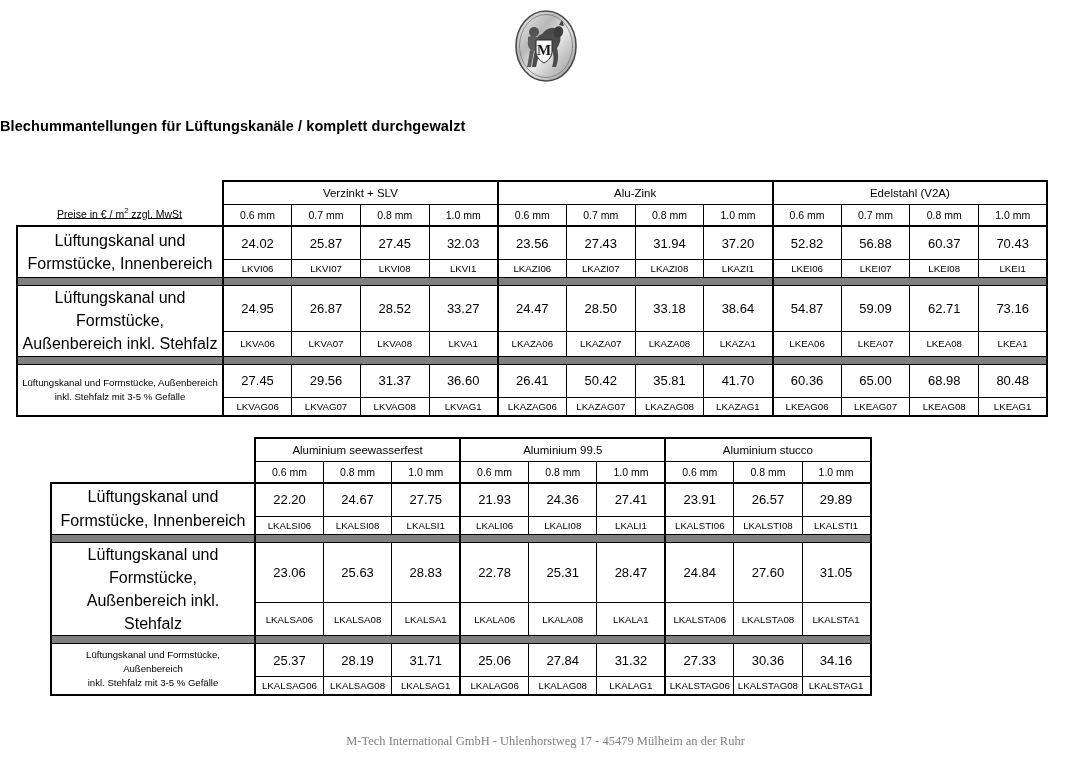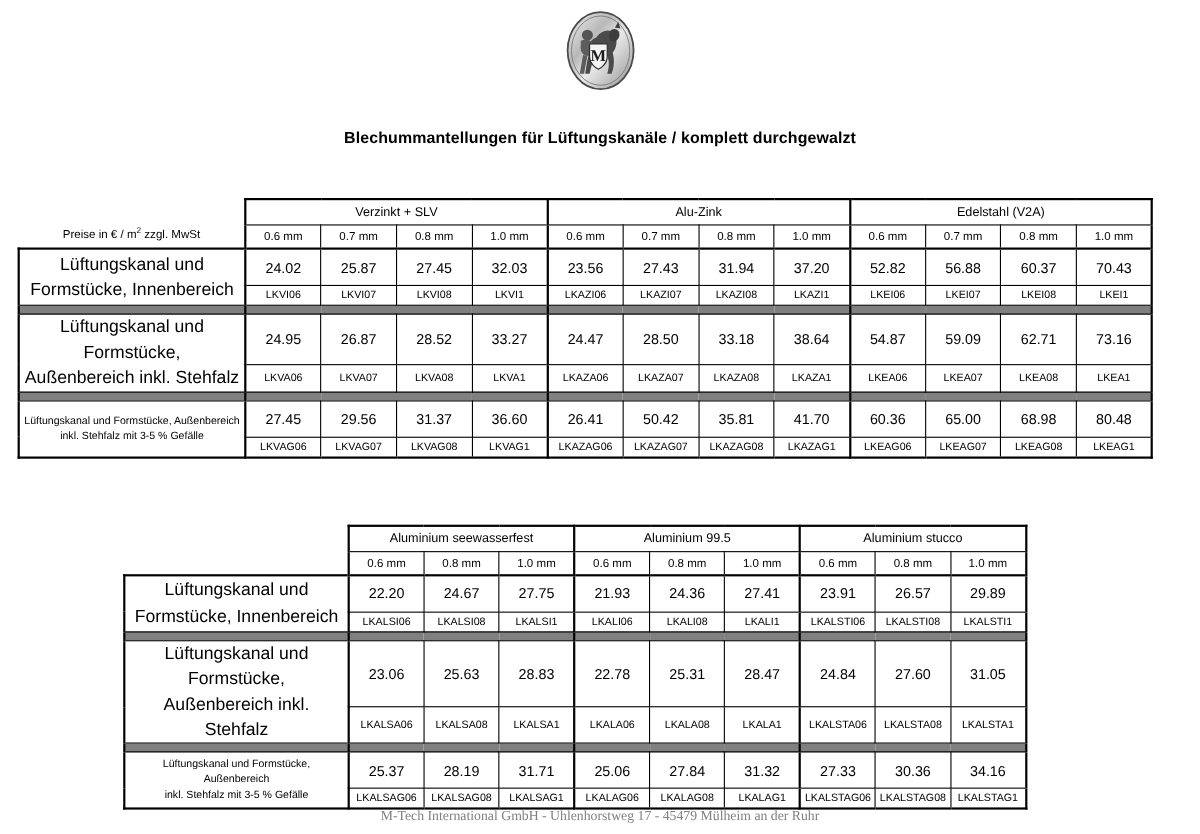--- a/index.html
+++ b/index.html
@@ -33,21 +33,21 @@
     margin-top: 4px;
     font-family: "Liberation Serif", serif;
     font-size: 31px;
     letter-spacing: 1.5px;
     font-variant: small-caps;
     color: #101010;
     line-height: 1;
   }
 
   .doc-title {
-    text-align: center;
+    text-align: left;
     font-size: 14.5px;
     font-weight: bold;
     margin-top: 34px;
     letter-spacing: .1px;
   }
 
   
   .ptable {
     border-collapse: collapse;
     table-layout: fixed;
@@ -62,20 +62,21 @@
   }
 
   
   .corner {
     border: none !important;
     font-weight: bold;
     font-size: 10.5px;
     text-align: center;
     padding-bottom: 6px !important;
     vertical-align: bottom !important;
+    text-decoration: underline;
   }
   .corner sup { font-size: 7.5px; vertical-align: super; }
 
   
   .grp {
     font-weight: bold;
     font-size: 11.5px;
     height: 22px;
     border-top: 2px solid #000 !important;
     border-left: 2px solid #000 !important;
@@ -116,21 +117,21 @@
   .spacer td {
     height: 7px;
     background: #808080;
     border: none !important;
     padding: 0 !important;
   }
   .spacer td.sp-edge-l { border-left: 2px solid #000 !important; }
   .spacer td.sp-edge-r { border-right: 2px solid #000 !important; }
 
   .t1wrap { margin-top: 46px; padding-left: 16px; }
-  .t2wrap { margin-top: 60px; padding-left: 112px; }
+  .t2wrap { margin-top: 20px; padding-left: 50px; }
 
   .footer {
     position: absolute;
     left: 0; right: 0;
     top: 734px;
     text-align: center;
     font-family: Liberation Serif, serif;
     font-size: 12.5px;
     color: #808080;
   }

